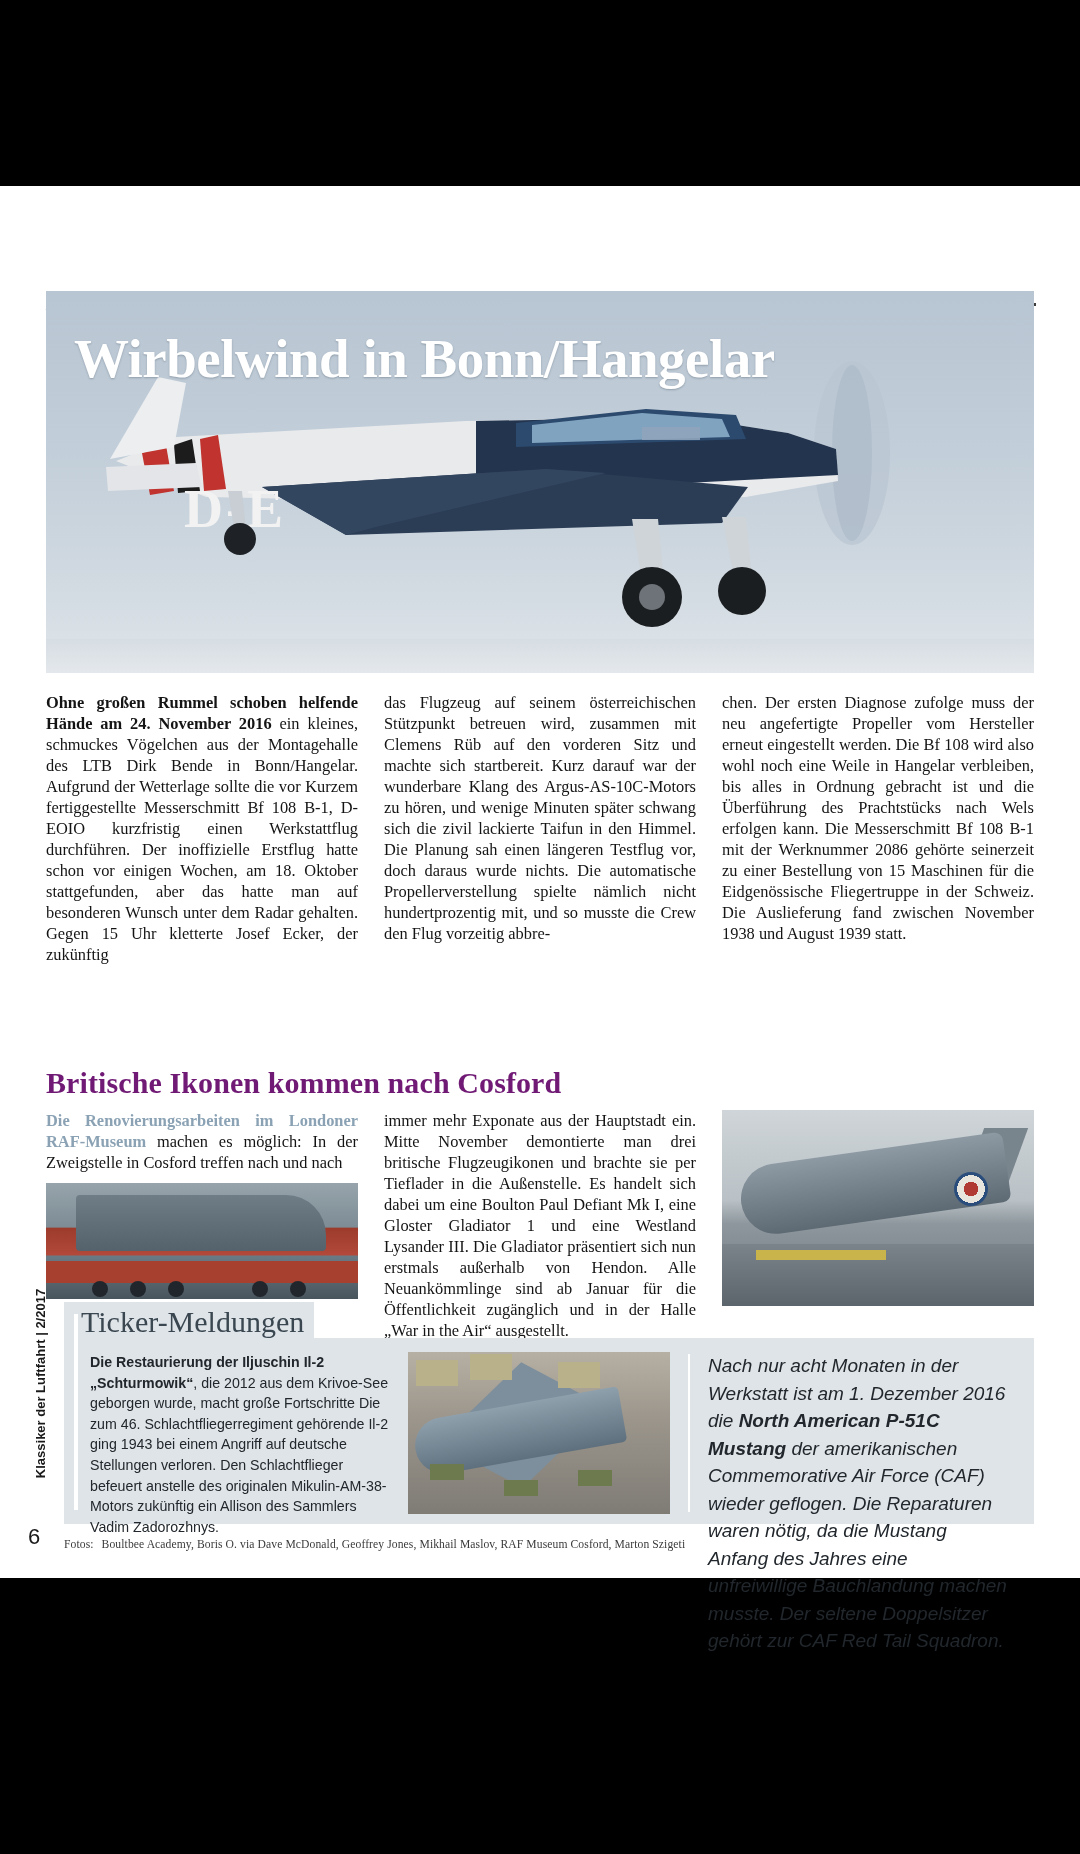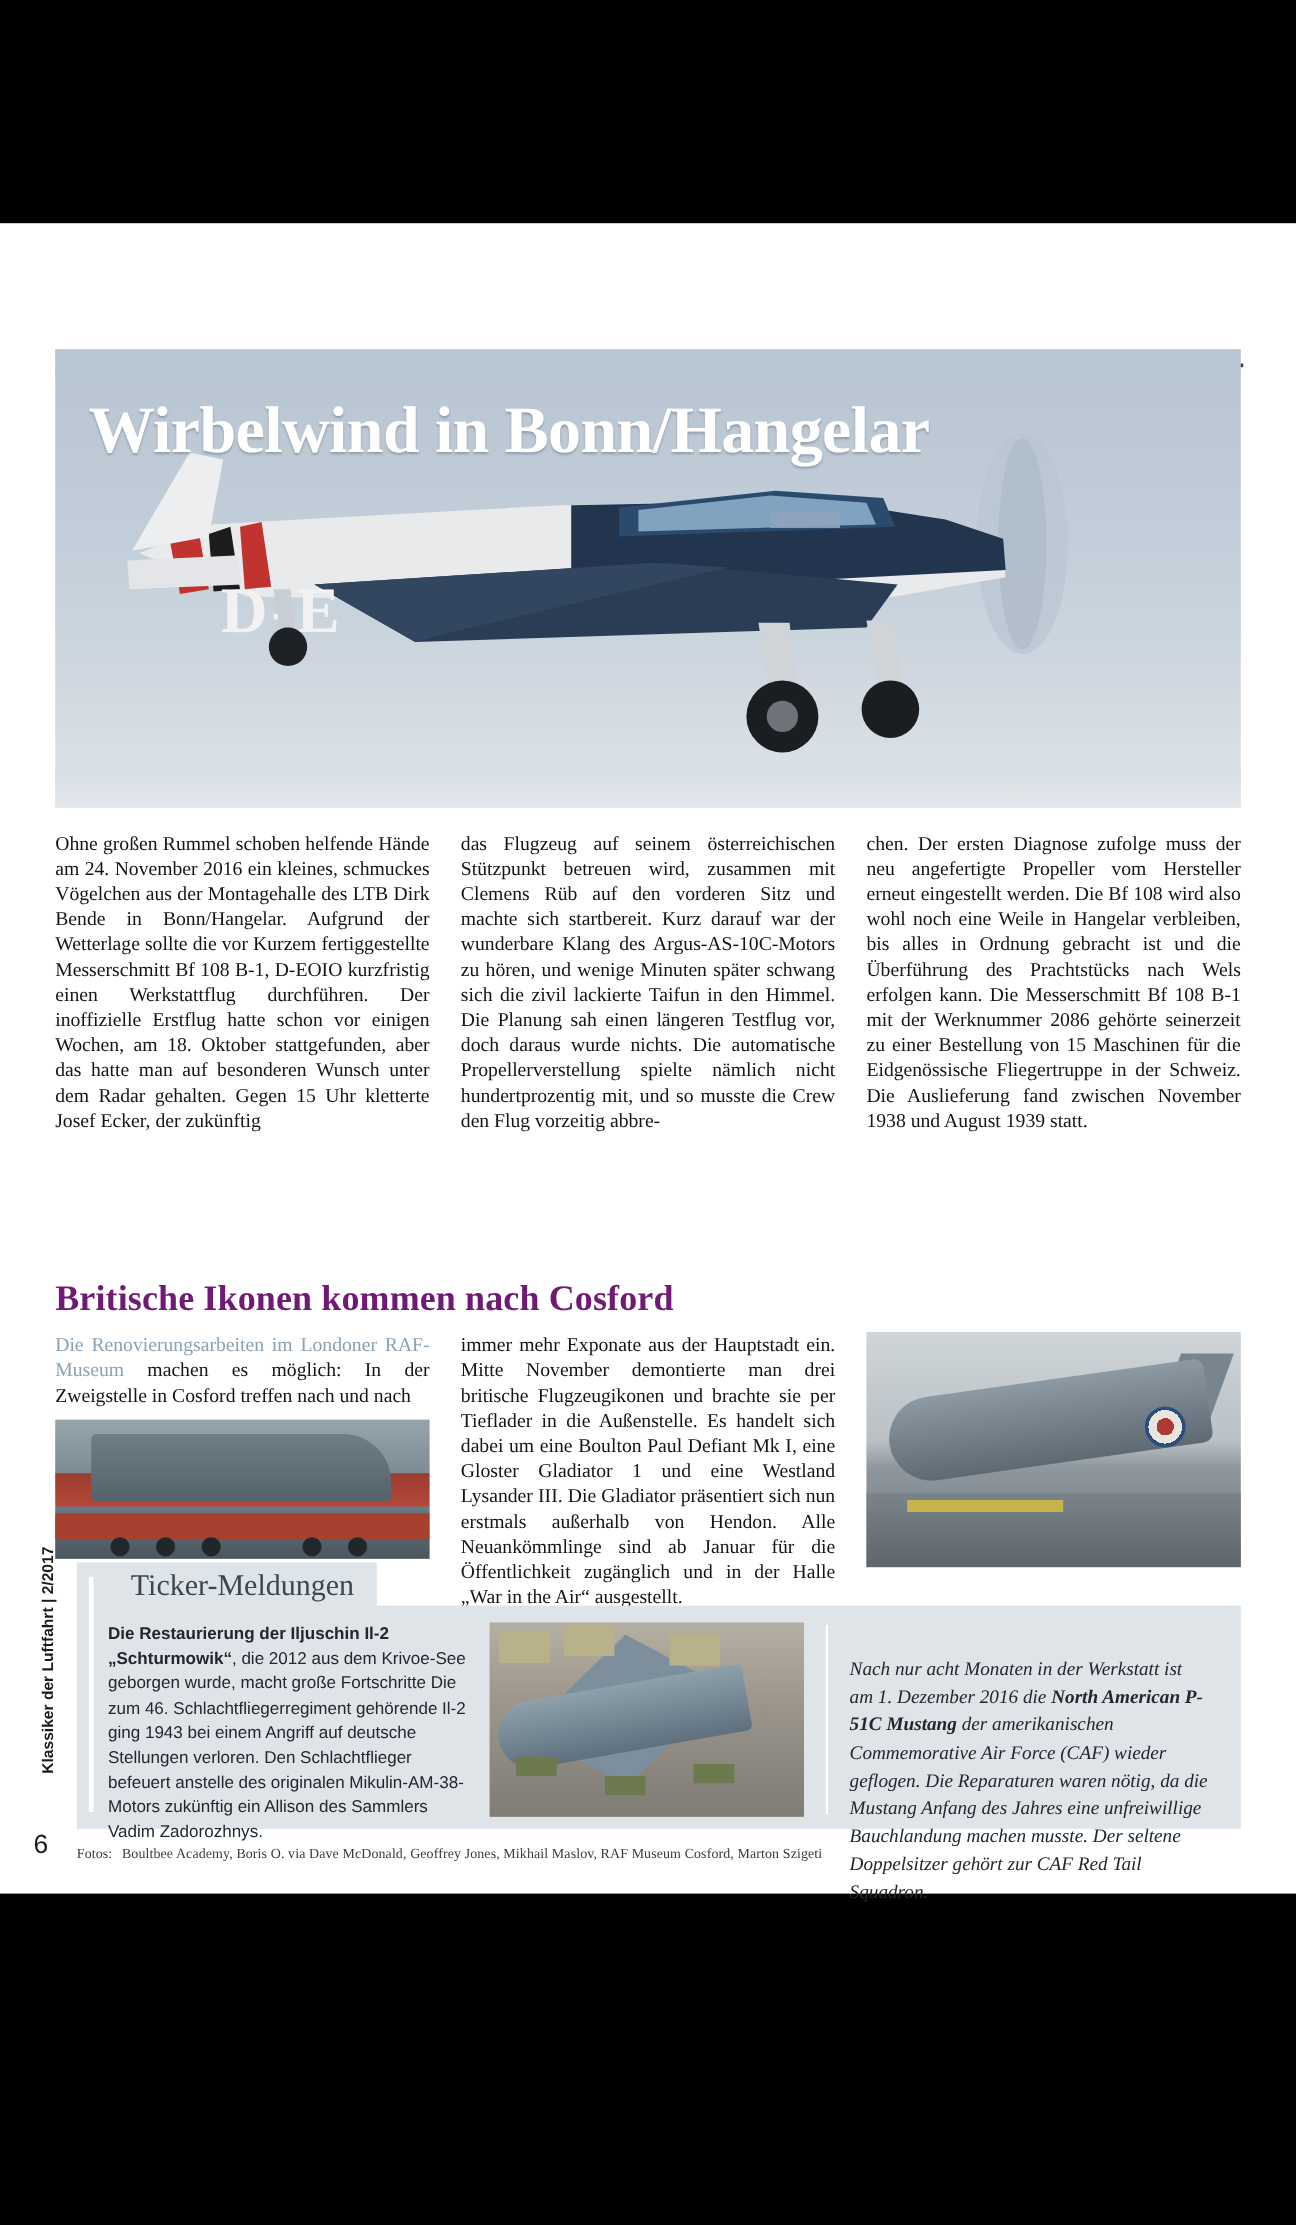--- a/index.html
+++ b/index.html
@@ -60,21 +60,21 @@
     position: absolute; left: 46px; top: 506px; width: 988px;
     display: flex; gap: 26px;
   }
   .col { width: 312px; }
   .body {
     font-family: "Liberation Serif", serif;
     font-size: 16.4px; line-height: 1.28;
     color: #141414; text-align: justify;
     hyphens: manual;
   }
-  .body b { font-weight: normal; }
+  .body b { font-weight: bold; }
 
   
   .sec2-title {
     position: absolute; left: 46px; top: 880px;
     font-family: "Liberation Serif", serif; font-weight: bold;
     font-size: 30px; color: #701a75; letter-spacing: .1px;
   }
   .sec2-cols {
     position: absolute; left: 46px; top: 924px; width: 988px;
     display: flex; gap: 26px;
@@ -134,21 +134,21 @@
     width: 970px; height: 186px;
     background: #dfe4e9;
   }
   .ticker-head {
     position: absolute; left: 64px; top: 1116px;
     width: 250px; height: 40px; background: #dfe4e9;
     display: flex; align-items: center;
   }
   .ticker-head-text {
     font-family: "Liberation Serif", serif;
-    font-size: 25px; color: #3a4750; padding-left: 17px; margin-left: 28px;
+    font-size: 30px; color: #3a4750; padding-left: 17px;
   }
   .ticker-accent {
     position: absolute; left: 74px; top: 1128px; width: 4px; height: 196px;
     background: #ffffff;
   }
   .ticker-inner {
     position: absolute; left: 0; top: 0; width: 970px; height: 160px;
     display: flex; gap: 18px; padding: 14px 16px 10px 26px;
   }
   .tk-col-left { width: 300px; }
@@ -176,23 +176,23 @@
     position: absolute; width: 42px; height: 26px; background: #b9b189;
   }
   .tk-photo .green {
     position: absolute; width: 34px; height: 16px; background: #6d7a4e;
   }
   .tk-divider {
     width: 2px; height: 158px; background: #ffffff; margin-top: 2px;
   }
   .tk-col-right { width: 300px; }
   .tk-italic {
-    font-family: Liberation Serif, serif;
+    font-family: Liberation Sans, sans-serif;
     font-style: italic;
-    font-size: 16px; line-height: 1.45; color: #21272c; margin-top: 28px;
+    font-size: 19px; line-height: 1.45; color: #21272c;
   }
   .tk-italic b { font-weight: bold; font-style: italic; }
 
   
   .credits {
     position: absolute; left: 64px; top: 1352px;
     font-family: Liberation Serif, serif;
     font-size: 11.6px; color: #3a3a3a; letter-spacing: .1px;
   }
   .credits .lbl { margin-right: 8px; }

